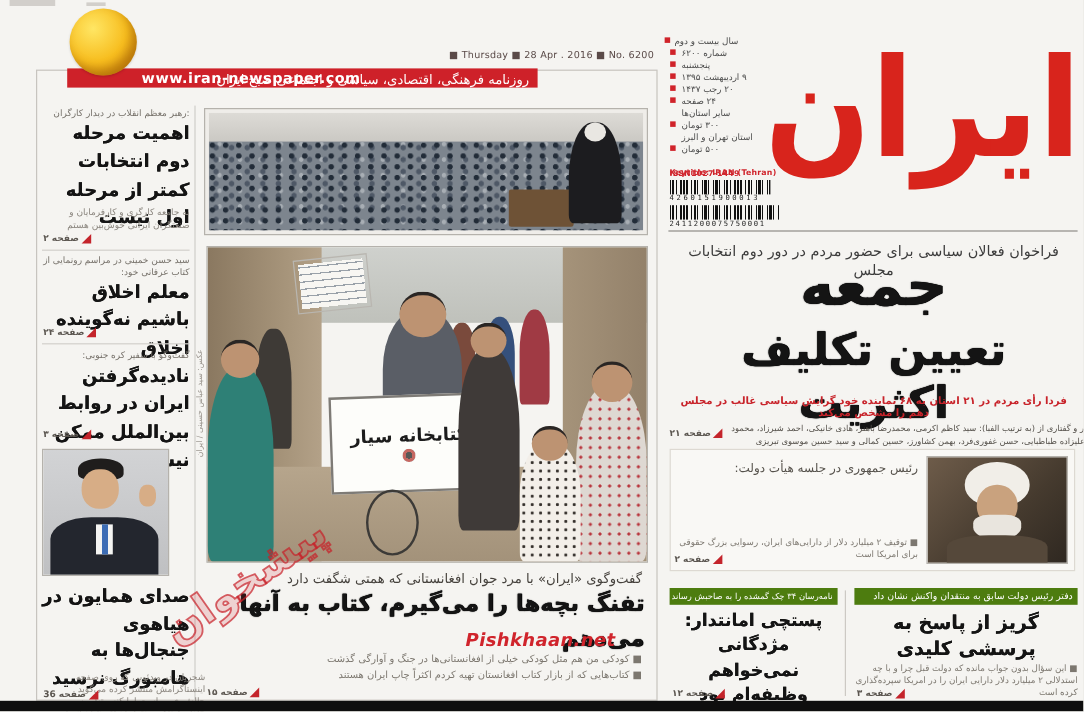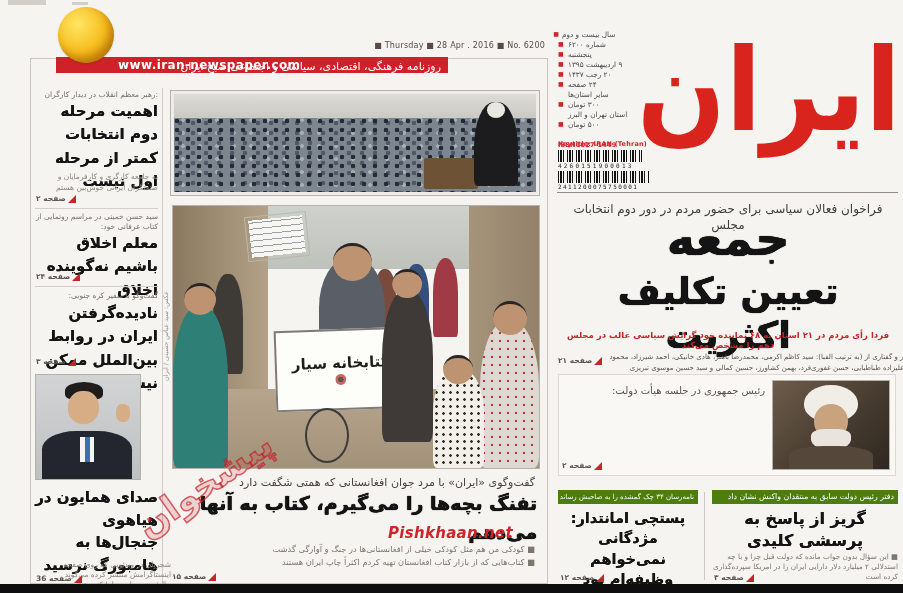--- a/index.html
+++ b/index.html
@@ -208,20 +208,21 @@
 
   <div class="abs gbox" style="left:558px;top:374px;width:338px;height:102px;"></div>
   <div class="abs photo" style="left:772px;top:380px;width:118px;height:90px;">
     <div class="photo-inner rp-bg"></div>
     <div class="photo-inner rp-turban"></div>
     <div class="photo-inner rp-face"></div>
     <div class="photo-inner rp-beard"></div>
     <div class="photo-inner rp-robe"></div>
   </div>
   <div class="abs kicker rtl" style="left:565px;top:384px;width:200px;font-size:10px;color:#56524c;">رئیس جمهوری در جلسه هیأت دولت:</div>
+  <div class="abs tbody rtl" style="left:565px;top:447px;width:200px;">■ توقیف ۲ میلیارد دلار از دارایی‌های ایران، رسوایی بزرگ حقوقی برای امریکا است</div>
   <div class="pg" style="left:562px;top:461px;">
     <span class="pgflag"></span>
     <span>صفحه ۲</span>
   </div>
 
   <div class="abs vrule" style="left:704px;top:492px;height:88px;background:#ccc9c4;"></div>
 
   <div class="abs labelbar" style="left:712px;top:490px;width:186px;">دفتر رئیس دولت سابق به منتقدان واکنش نشان داد</div>
   <div class="abs hl heavy-s rtl" style="left:712px;top:508px;width:186px;font-size:16px;line-height:1.35;text-align:center;">گریز از پاسخ به پرسشی کلیدی</div>
   <div class="abs tbody rtl" style="left:712px;top:552px;width:186px;">■ این سؤال بدون جواب مانده که دولت قبل چرا و با چه استدلالی ۲ میلیارد دلار دارایی ایران را در امریکا سپرده‌گذاری کرده است</div>

